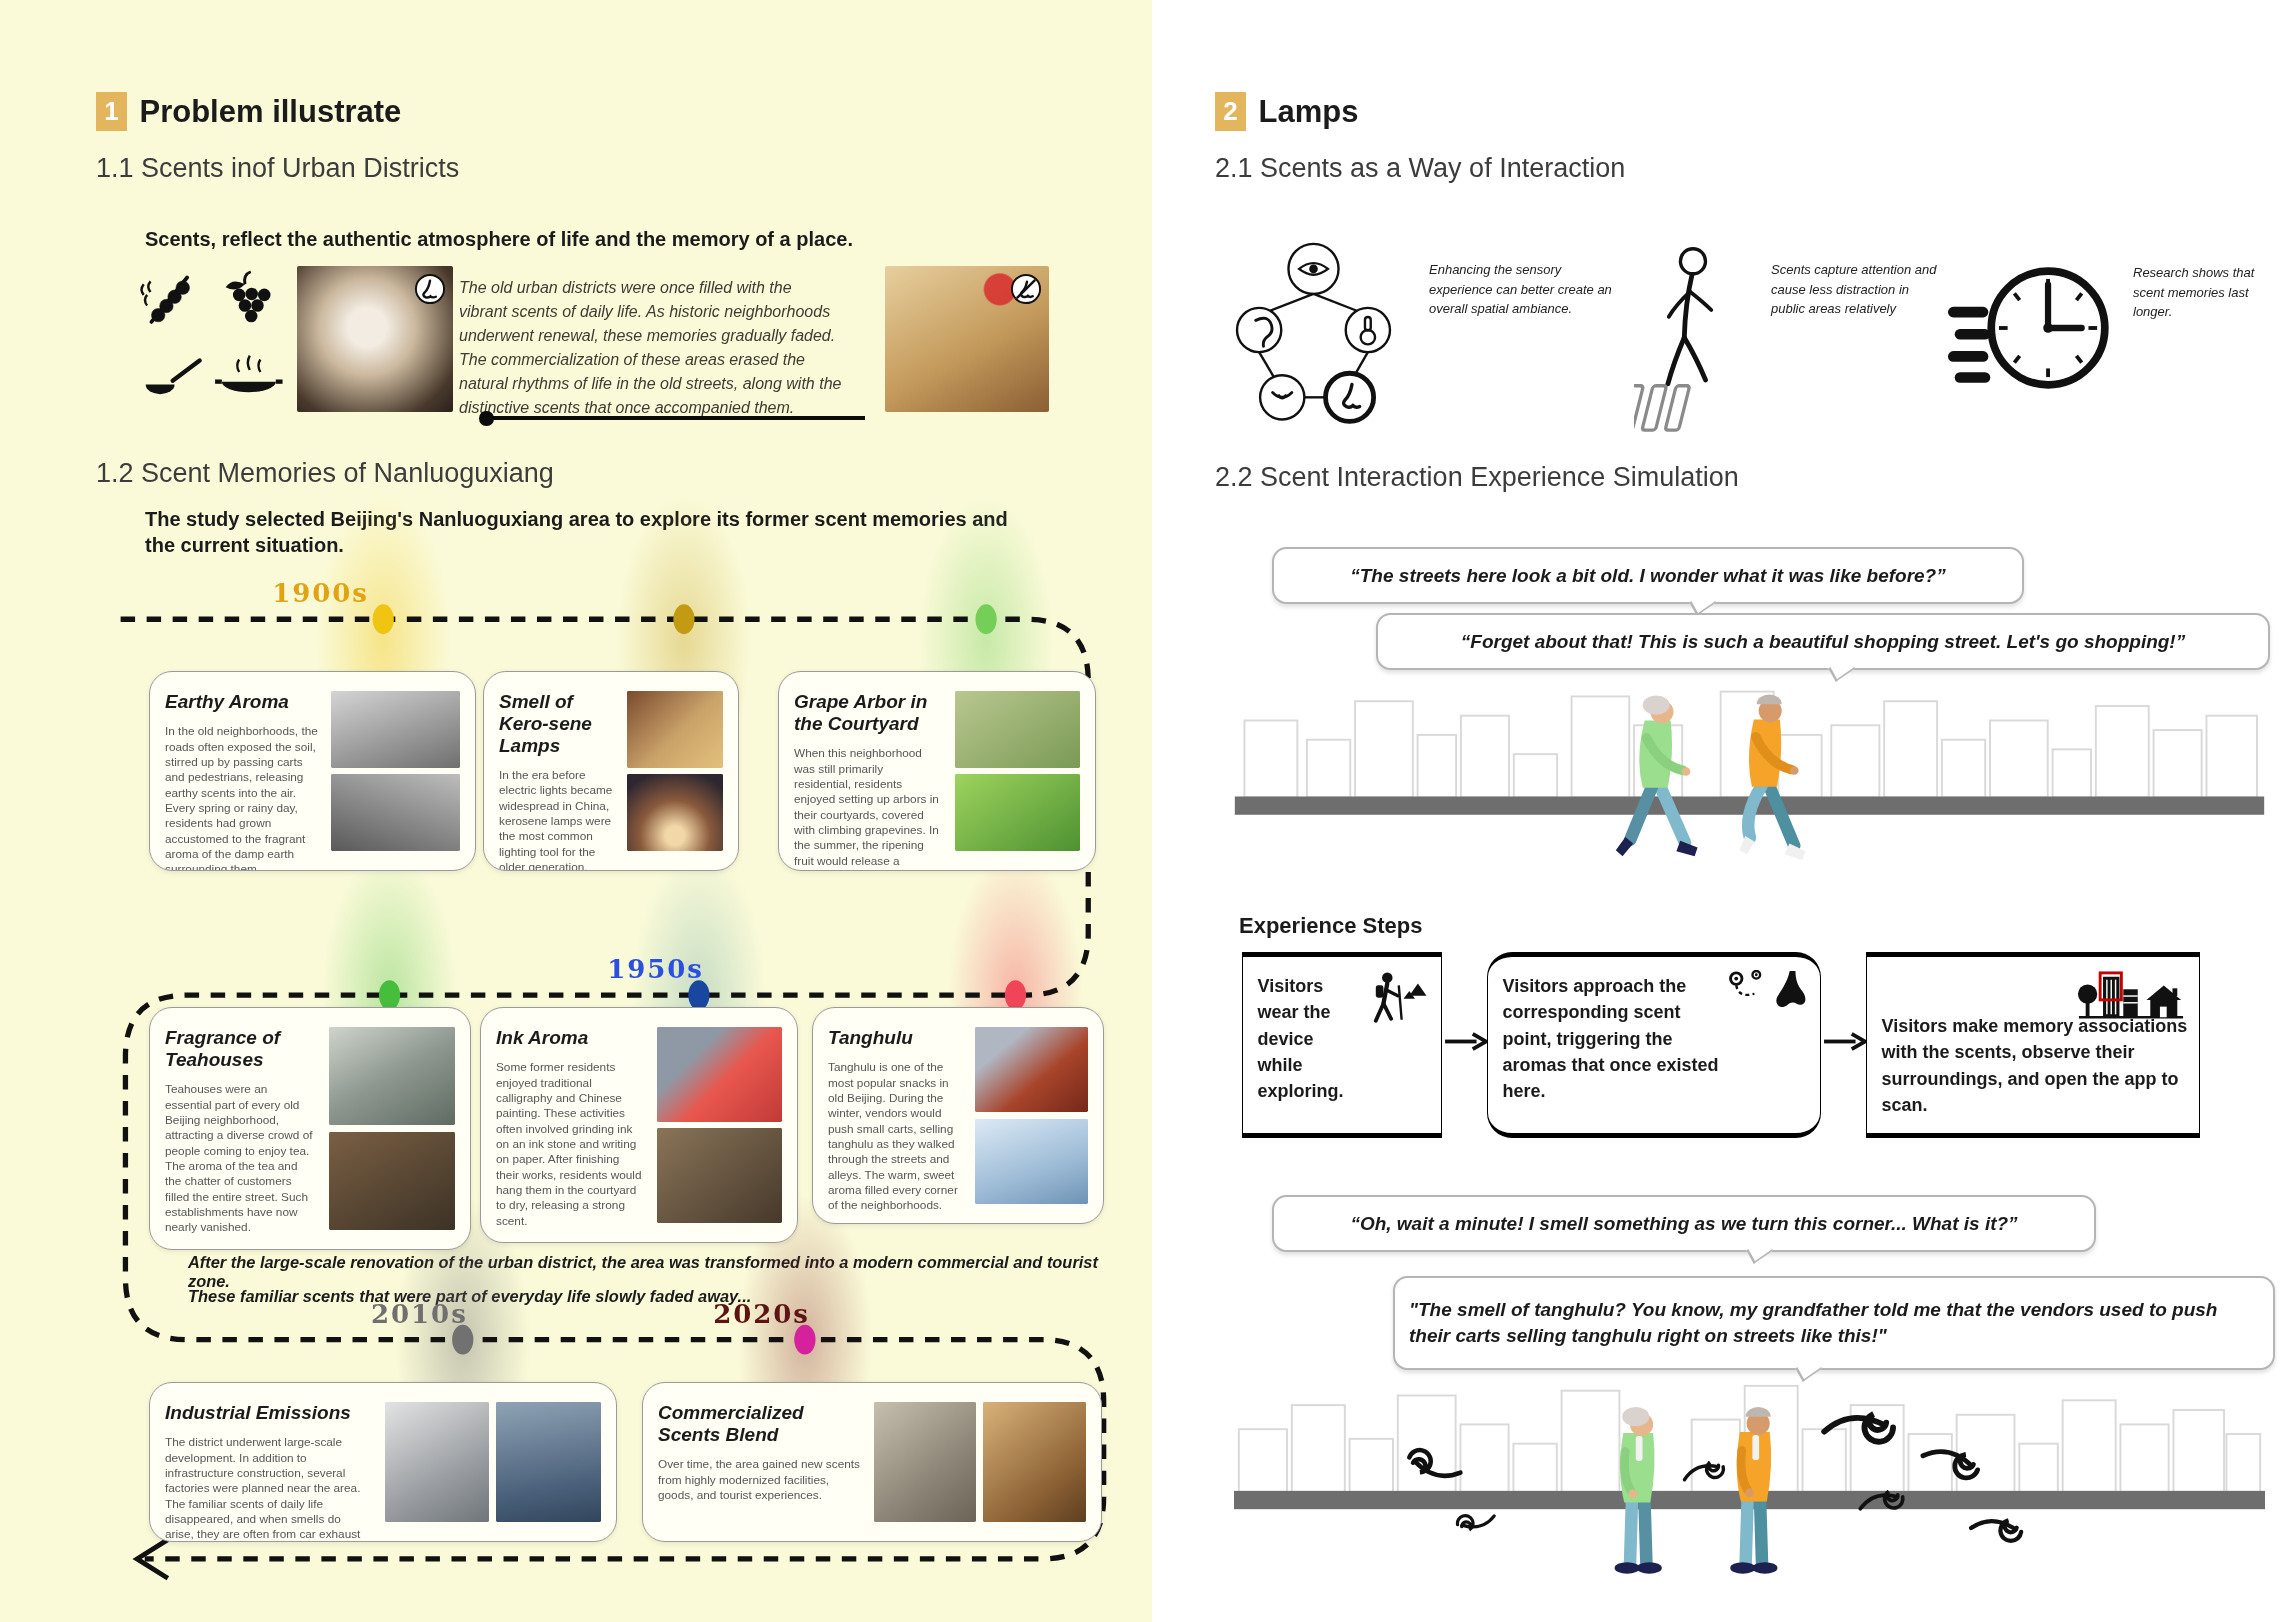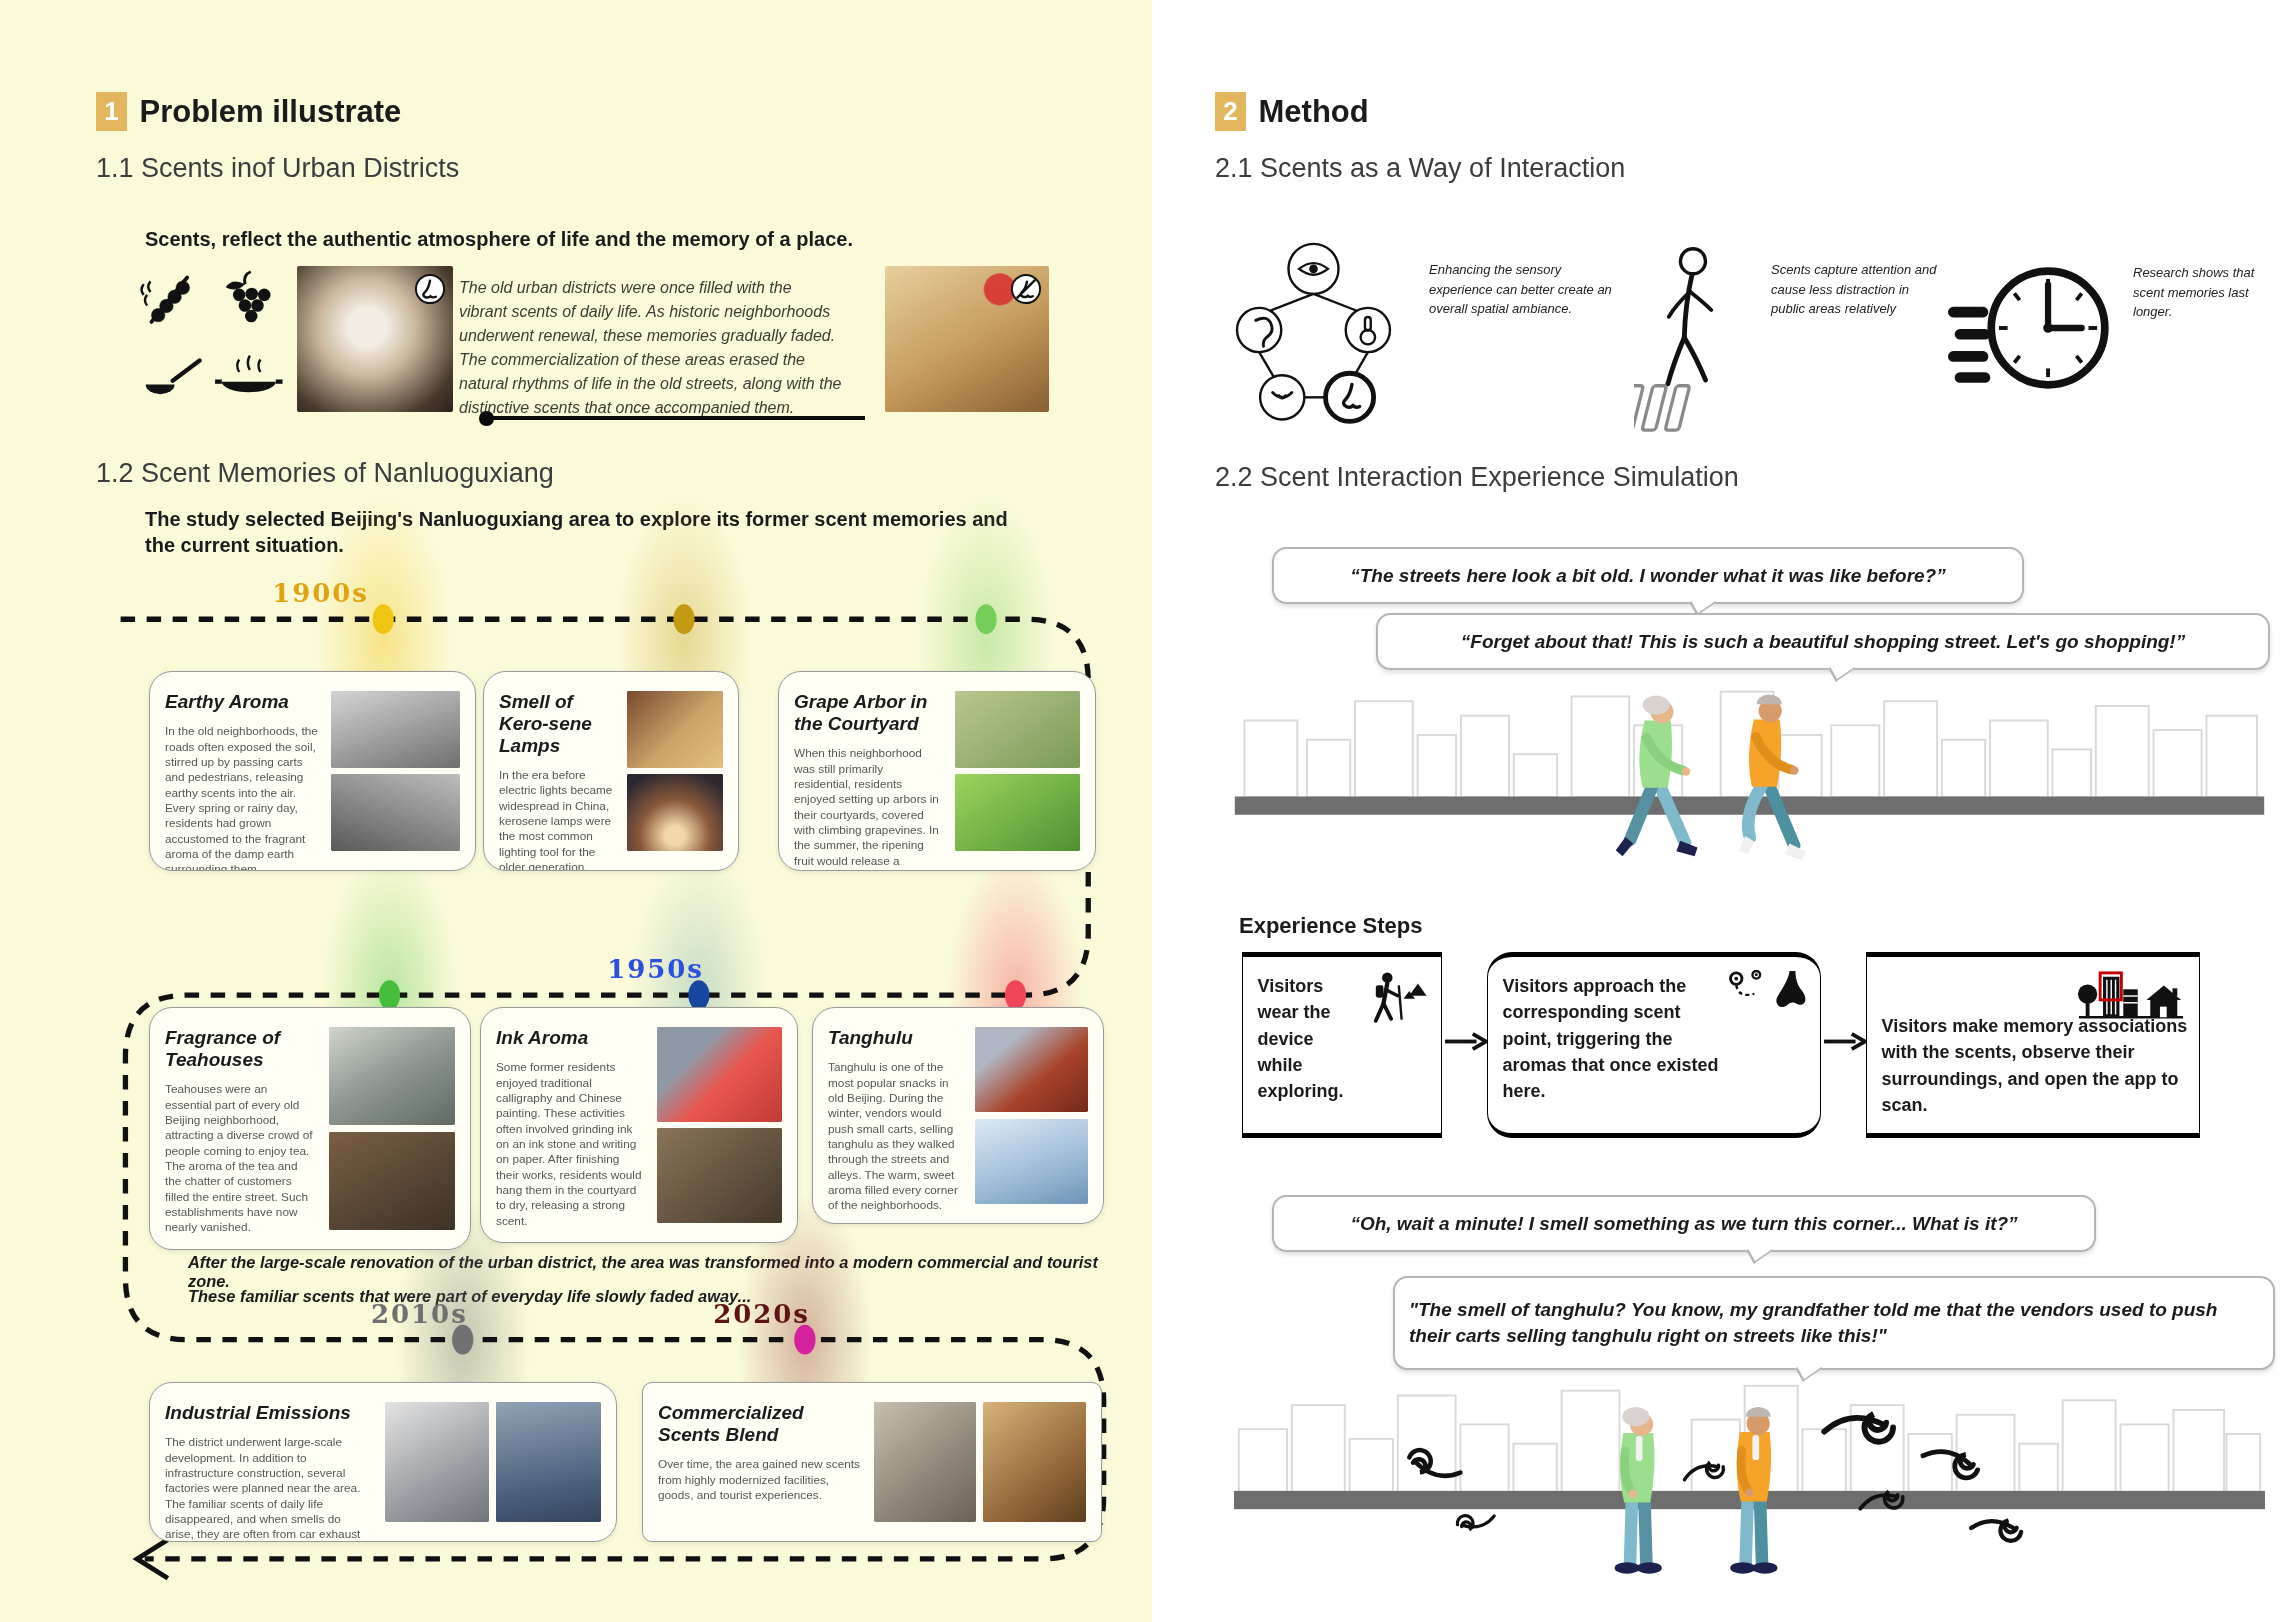--- a/index.html
+++ b/index.html
@@ -281,37 +281,37 @@
     <div class="card-text">
       <h3>Industrial Emissions</h3>
       <p>The district underwent large-scale development. In addition to infrastructure construction, several factories were planned near the area. The familiar scents of daily life disappeared, and when smells do arise, they are often from car exhaust or industrial emissions.</p>
     </div>
     <div class="card-photos">
       <div class="ph ph-ind1"></div>
       <div class="ph ph-ind2"></div>
     </div>
   </article>
 
-  <article class="card wide abs" style="left:642px;top:1382px;width:460px;height:160px;border-radius:10px;">
+  <article class="card wide abs" style="left:642px;top:1382px;width:460px;height:160px;">
     <div class="card-text">
       <h3>Commercialized Scents Blend</h3>
       <p>Over time, the area gained new scents from highly modernized facilities, goods, and tourist experiences.</p>
     </div>
     <div class="card-photos">
       <div class="ph ph-com1"></div>
       <div class="ph ph-com2"></div>
     </div>
   </article>
 </section>
 
 <section id="panel-right" class="abs">
 
   <header class="sec-header abs" style="left:63px;top:92px;">
     <span class="badge">2</span>
-    <h1 class="sec-title">Method</h1>
+    <h1 class="sec-title">Lamps</h1>
   </header>
 
   <h2 class="sub-heading abs" style="left:63px;top:153px;">2.1 Scents as a Way of Interaction</h2>
 
   <svg class="abs" style="left:82px;top:241px;" width="159" height="190" viewBox="0 0 330 395">
     <g stroke="#111" fill="none" stroke-width="5">
       <line x1="165" y1="110" x2="75" y2="145"></line>
         <line x1="165" y1="110" x2="255" y2="145"></line>
       <line x1="52" y1="231" x2="82" y2="282"></line>
         <line x1="278" y1="231" x2="250" y2="280"></line>

